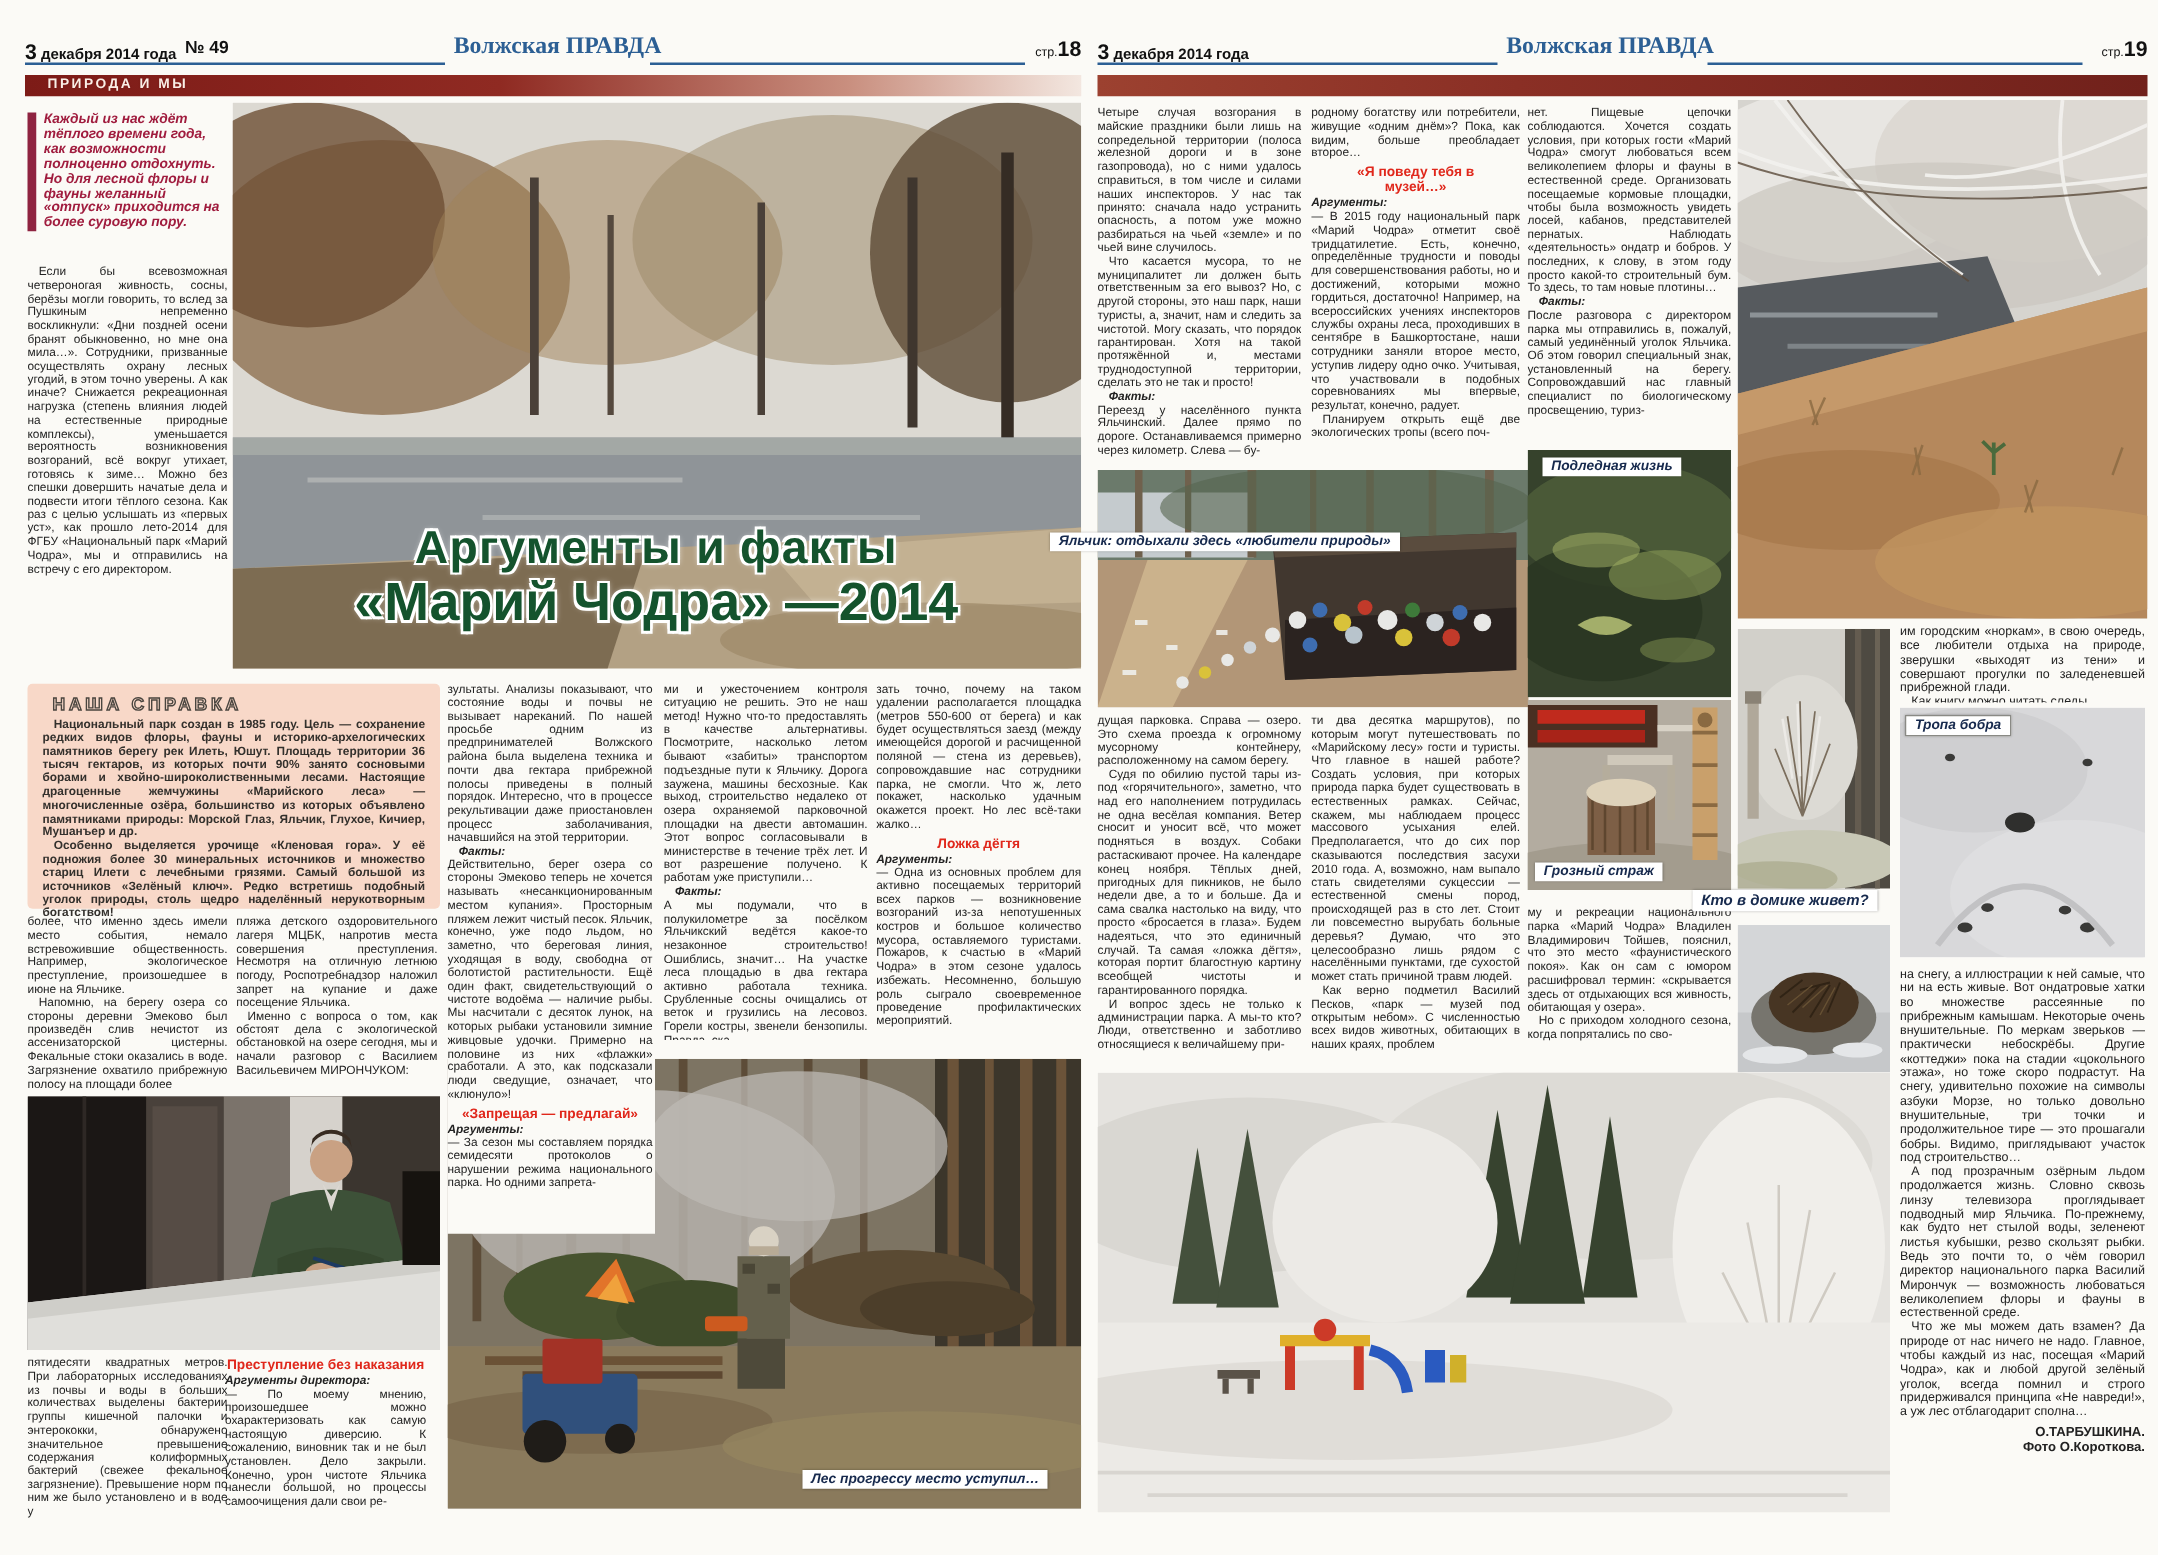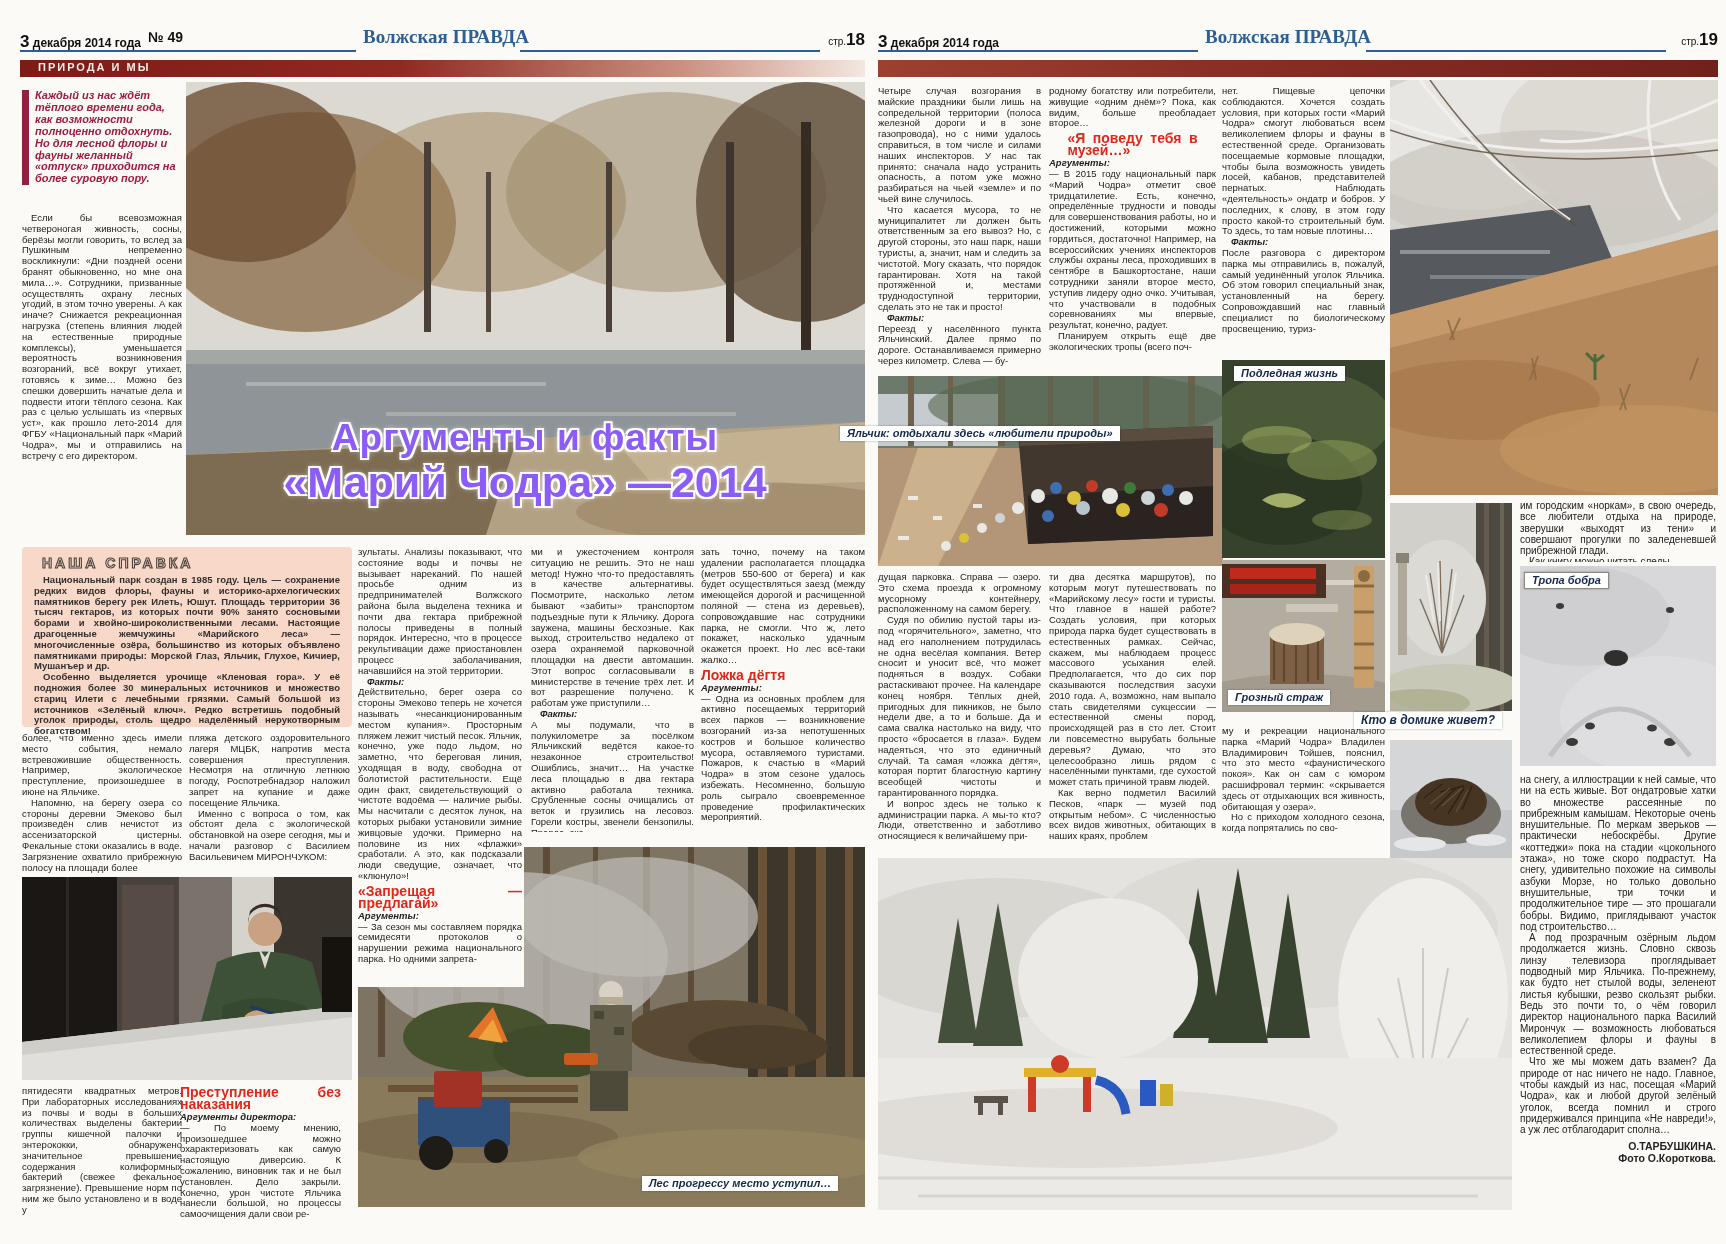--- a/index.html
+++ b/index.html
@@ -17,38 +17,38 @@
   .hdr-rule{position:absolute;height:2px;background:#2c5f94;top:24px;}
   
   .banner{position:absolute;height:17px;}
   .banner-label{position:absolute;left:18px;top:1px;font-size:11px;font-weight:bold;
                 letter-spacing:2px;color:#fbeee6;text-shadow:0 0 1px #6b1512;}
   
   .tcol{position:absolute;text-align:justify;font-size:9.5px;line-height:10.8px;color:#222;overflow:hidden;}
   .tcol p{margin:0;text-indent:9px;}
   .tcol p.cont{text-indent:0;}
   .lbl{font-weight:bold;font-style:italic;}
-  .redhead{color:#e0271b;font-weight:bold;font-size:14px;line-height:12px;
+  .redhead{color:#e0271b;font-weight:bold;text-align:center;font-size:11px;line-height:12px;
            margin:3px 0 2px;text-indent:0 !important;}
   .onwhite{background:#fbfaf6;z-index:3;}
   
   #p18-intro{position:absolute;left:22px;top:90px;width:160px;display:flex;}
   #p18-intro .bar{width:7px;background:#8e2340;margin-right:6px;flex:0 0 7px;}
   #p18-intro .itext{font-size:11px;line-height:11.9px;font-weight:bold;font-style:italic;
                     color:#a01c3e;text-align:left;}
   
   #spravka{position:absolute;left:22px;top:547px;width:330px;height:180px;background:#f8d8c8;
            border-radius:4px;box-sizing:border-box;padding:8px 12px 0 12px;}
   #spravka .sp-title{font-size:14px;font-weight:bold;letter-spacing:3px;color:transparent;
                      -webkit-text-stroke:1.1px #4a453f;margin:0 0 4px 8px;}
   #spravka p{margin:0;font-size:9.5px;line-height:10.8px;font-weight:bold;color:#33302c;
              text-align:justify;text-indent:9px;}
   
   #main-title{position:absolute;left:200px;top:418px;width:650px;text-align:center;z-index:4;
-              color:#8b5cf6;font-weight:800;
+              color:#14532d;font-weight:800;
               text-shadow:-2px -2px 0 #fff,2px -2px 0 #fff,-2px 2px 0 #fff,2px 2px 0 #fff,0 0 6px #fff;}
   #main-title .t1{font-size:37px;line-height:40px;letter-spacing:1px;}
   #main-title .t2{font-size:43px;line-height:48px;letter-spacing:0px;}
   
   .capbox{position:absolute;background:#fff;padding:1px 7px 2px 7px;font-weight:bold;font-style:italic;
           font-size:11px;color:#16294d;white-space:nowrap;z-index:5;box-shadow:0 0 2px rgba(0,0,0,.35);}
   .capbox.bordered{border:1px solid #8a8a85;}
   
   .photo{position:absolute;overflow:hidden;z-index:1;}
   .photo svg{display:block;}

